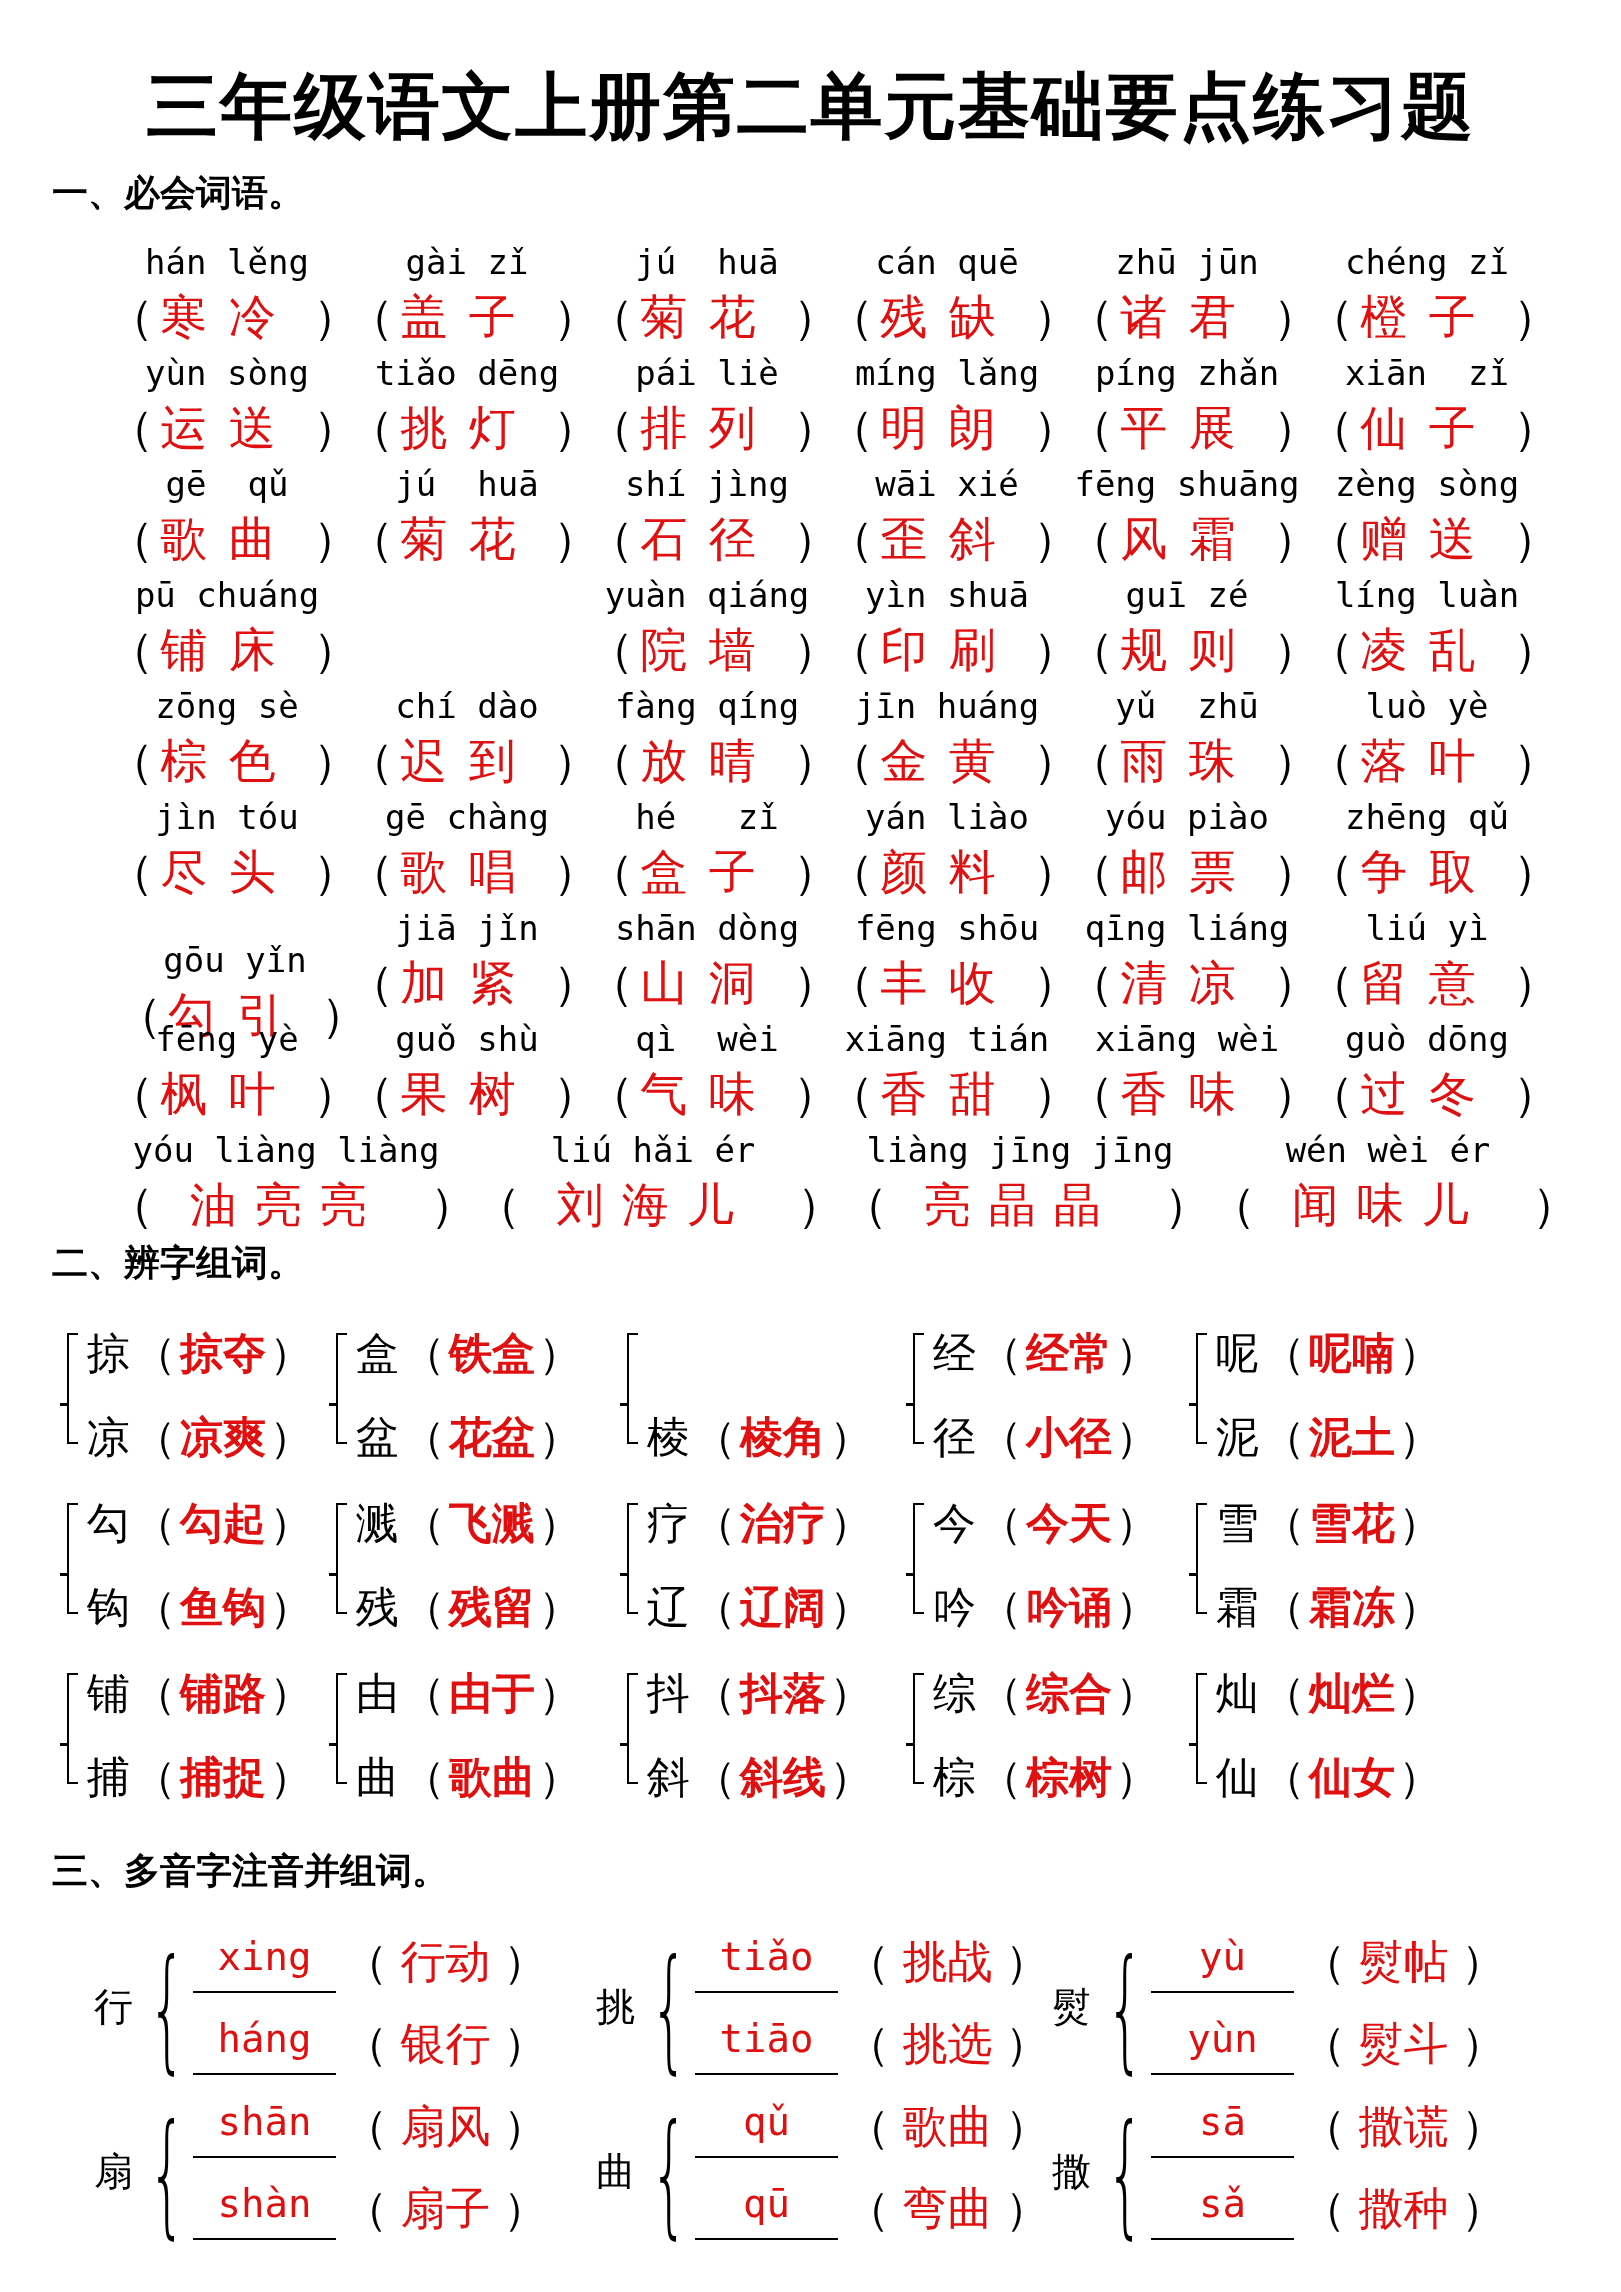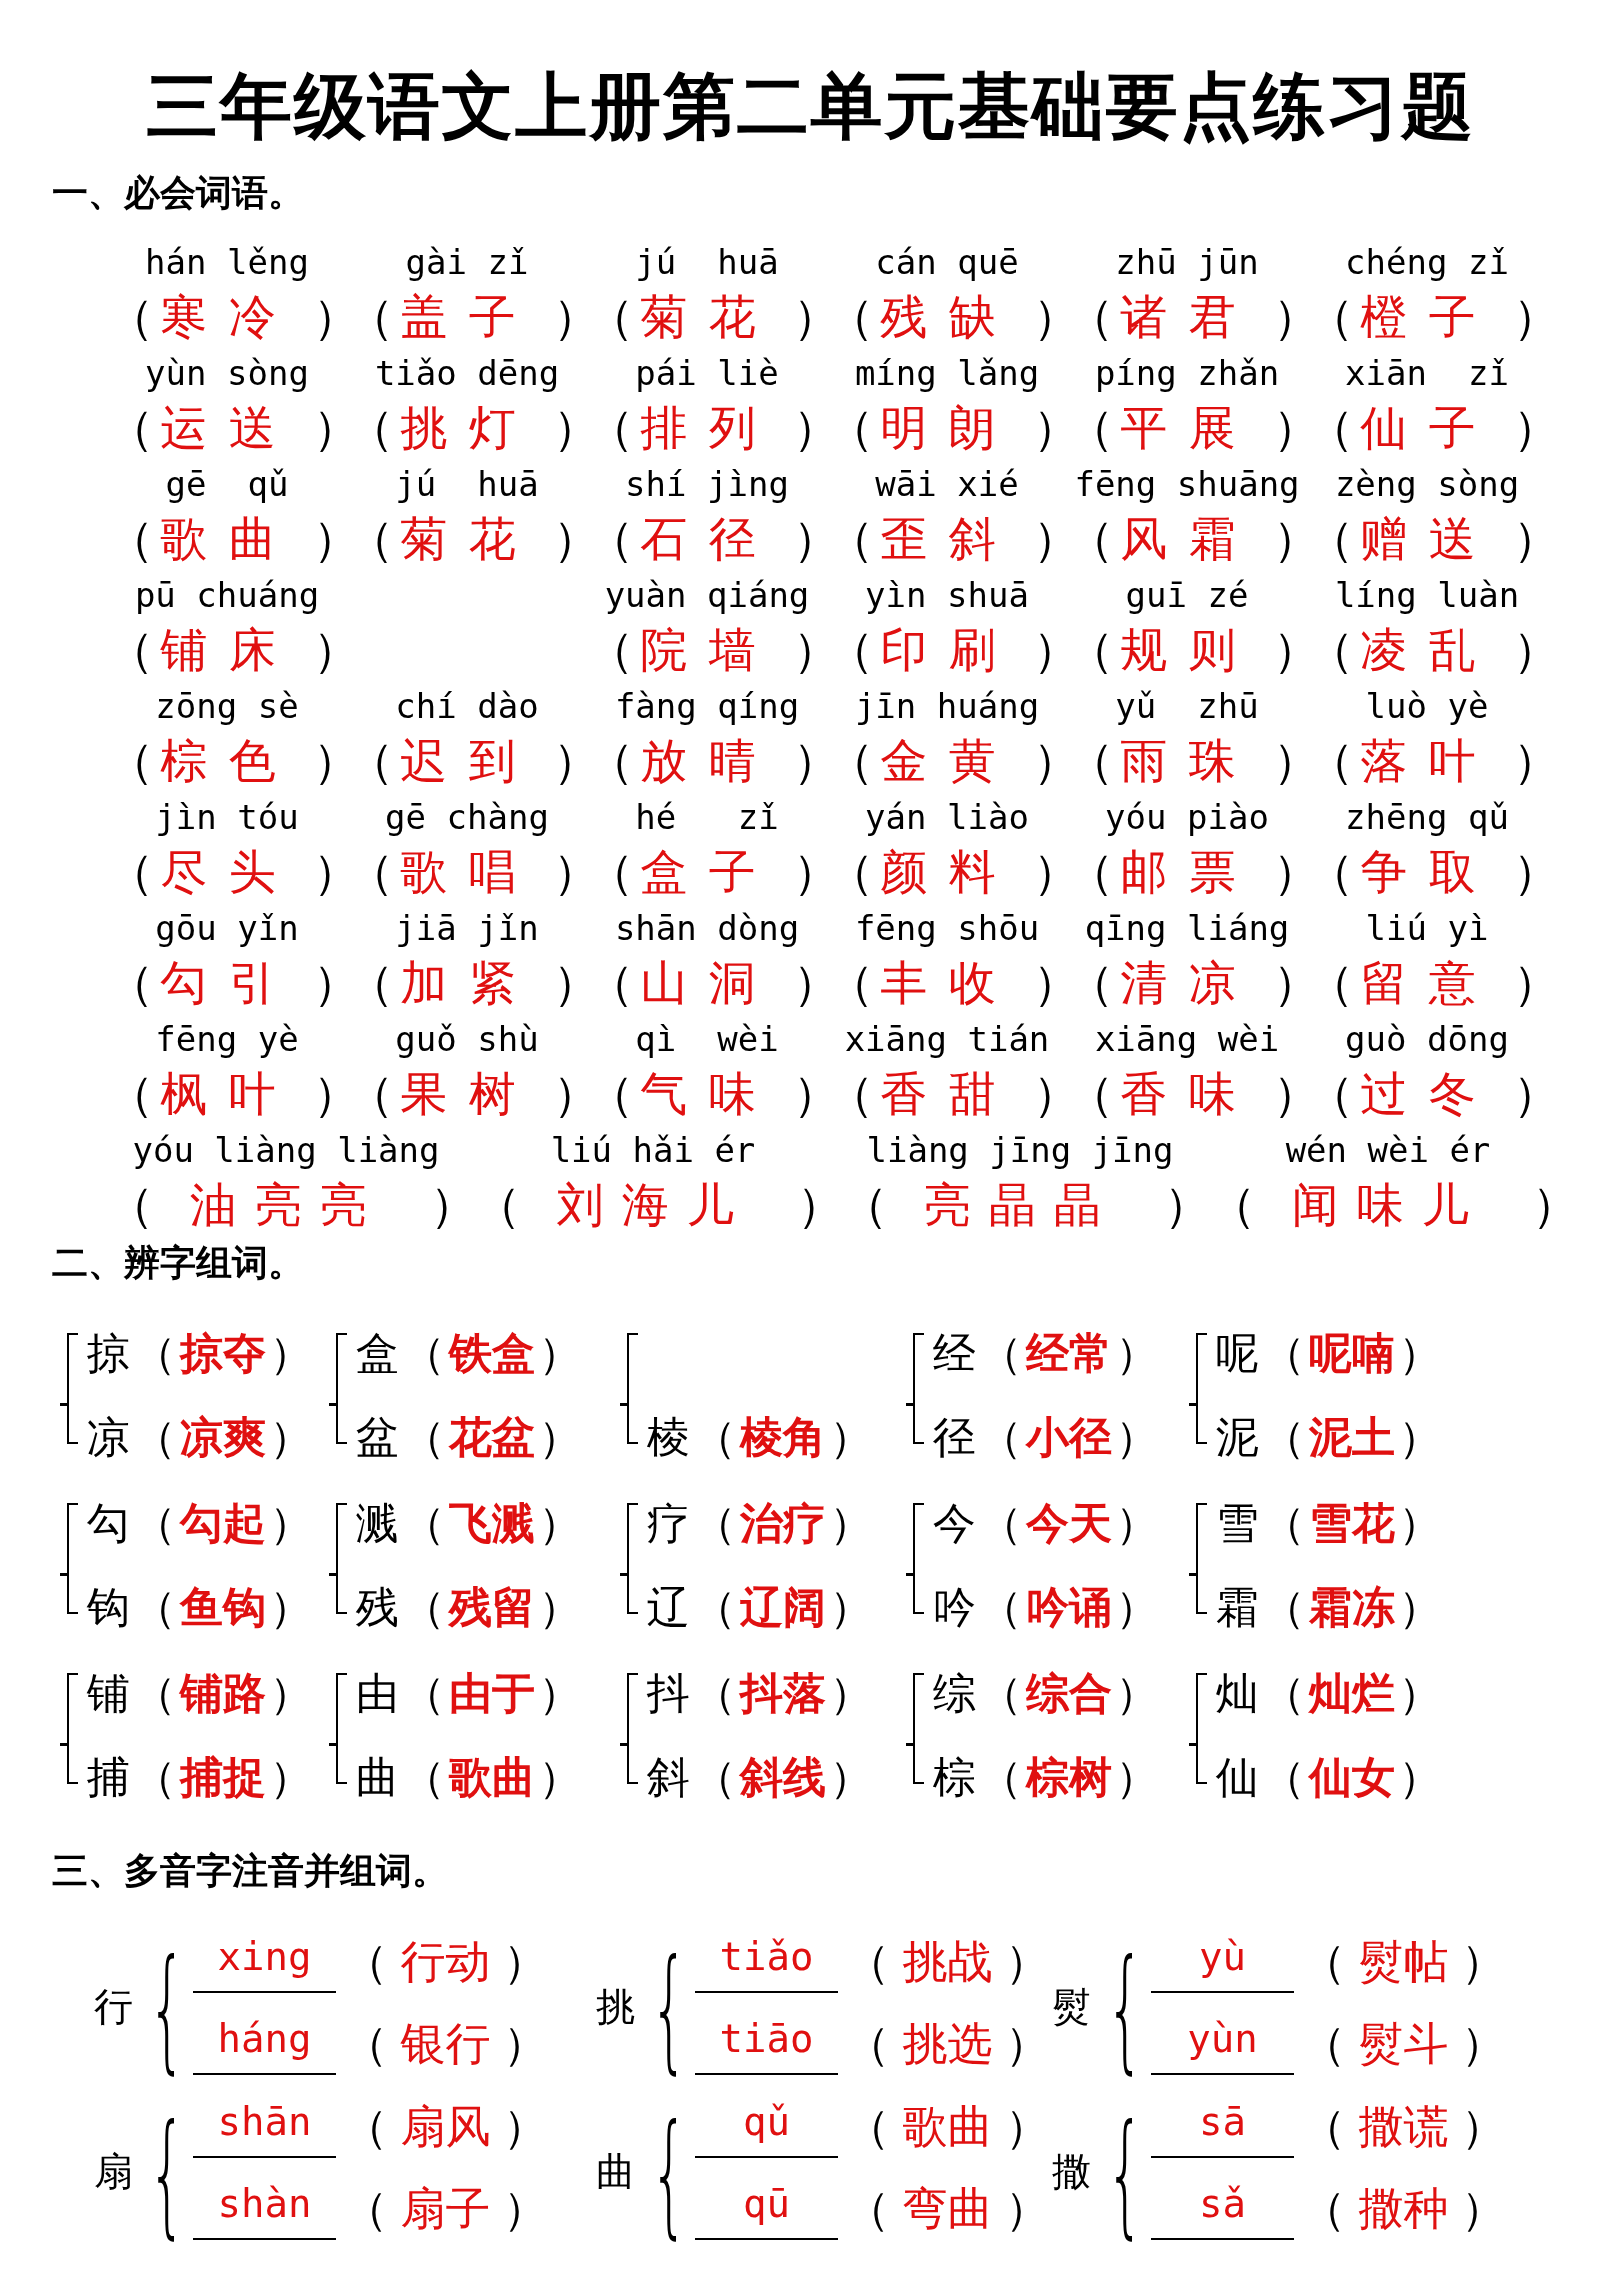--- a/index.html
+++ b/index.html
@@ -215,21 +215,21 @@
       <div class="vocab-cell" style="left: 960px;">
         <div class="pinyin">yóu piào</div>
         <div class="answer-line"><span class="paren">（</span><span class="word">邮票</span><span class="paren">）</span></div>
       </div>
       <div class="vocab-cell" style="left: 1200px;">
         <div class="pinyin">zhēng qǔ</div>
         <div class="answer-line"><span class="paren">（</span><span class="word">争取</span><span class="paren">）</span></div>
       </div>
     </div>
     <div class="vocab-row" style="top: 906px;">
-      <div class="vocab-cell" style="left: 0px;">
+      <div class="vocab-cell" style="left: 8px; margin-top: 32px;">
         <div class="pinyin">gōu yǐn</div>
         <div class="answer-line"><span class="paren">（</span><span class="word">勾引</span><span class="paren">）</span></div>
       </div>
       <div class="vocab-cell" style="left: 240px;">
         <div class="pinyin">jiā jǐn</div>
         <div class="answer-line"><span class="paren">（</span><span class="word">加紧</span><span class="paren">）</span></div>
       </div>
       <div class="vocab-cell" style="left: 480px;">
         <div class="pinyin">shān dòng</div>
         <div class="answer-line"><span class="paren">（</span><span class="word">山洞</span><span class="paren">）</span></div>

